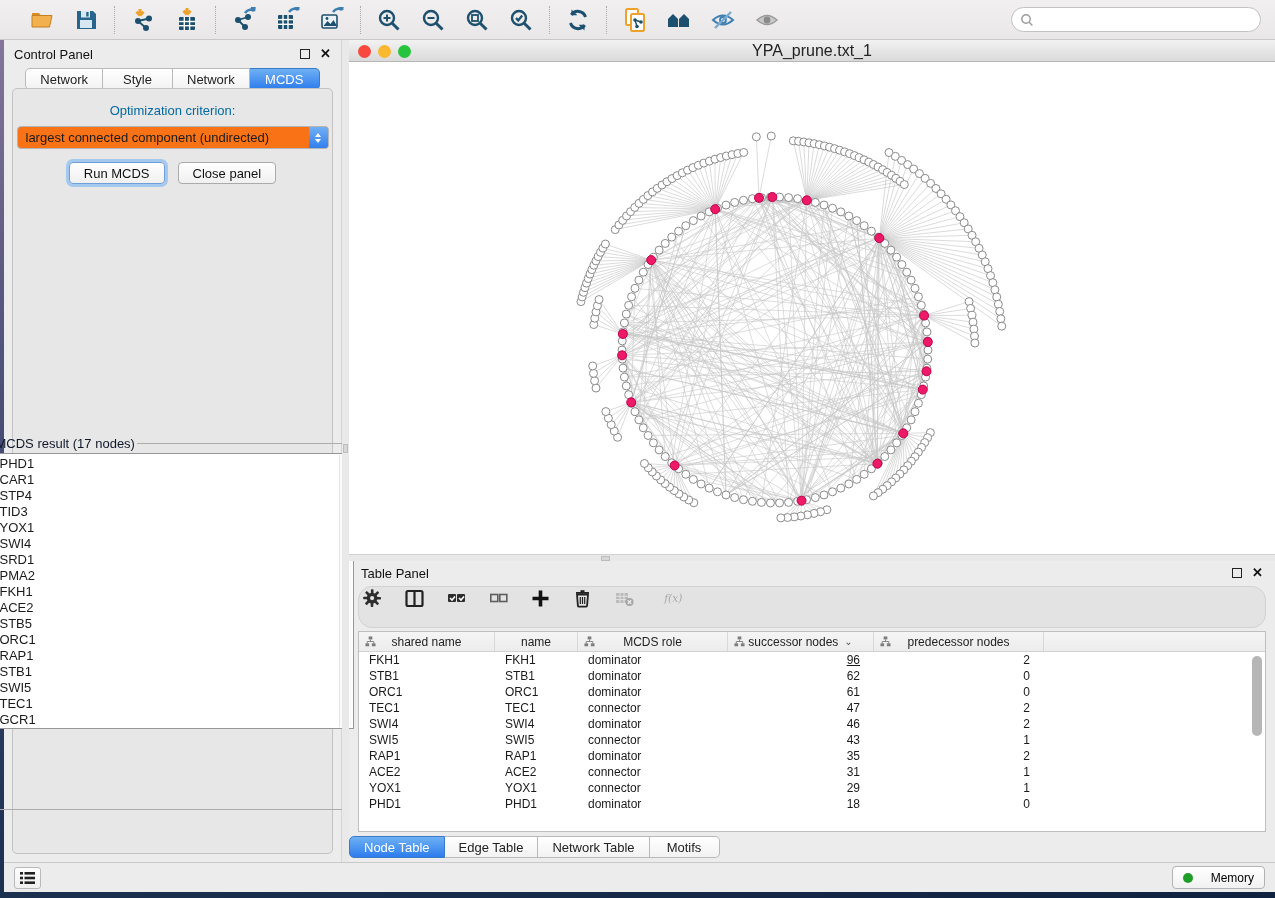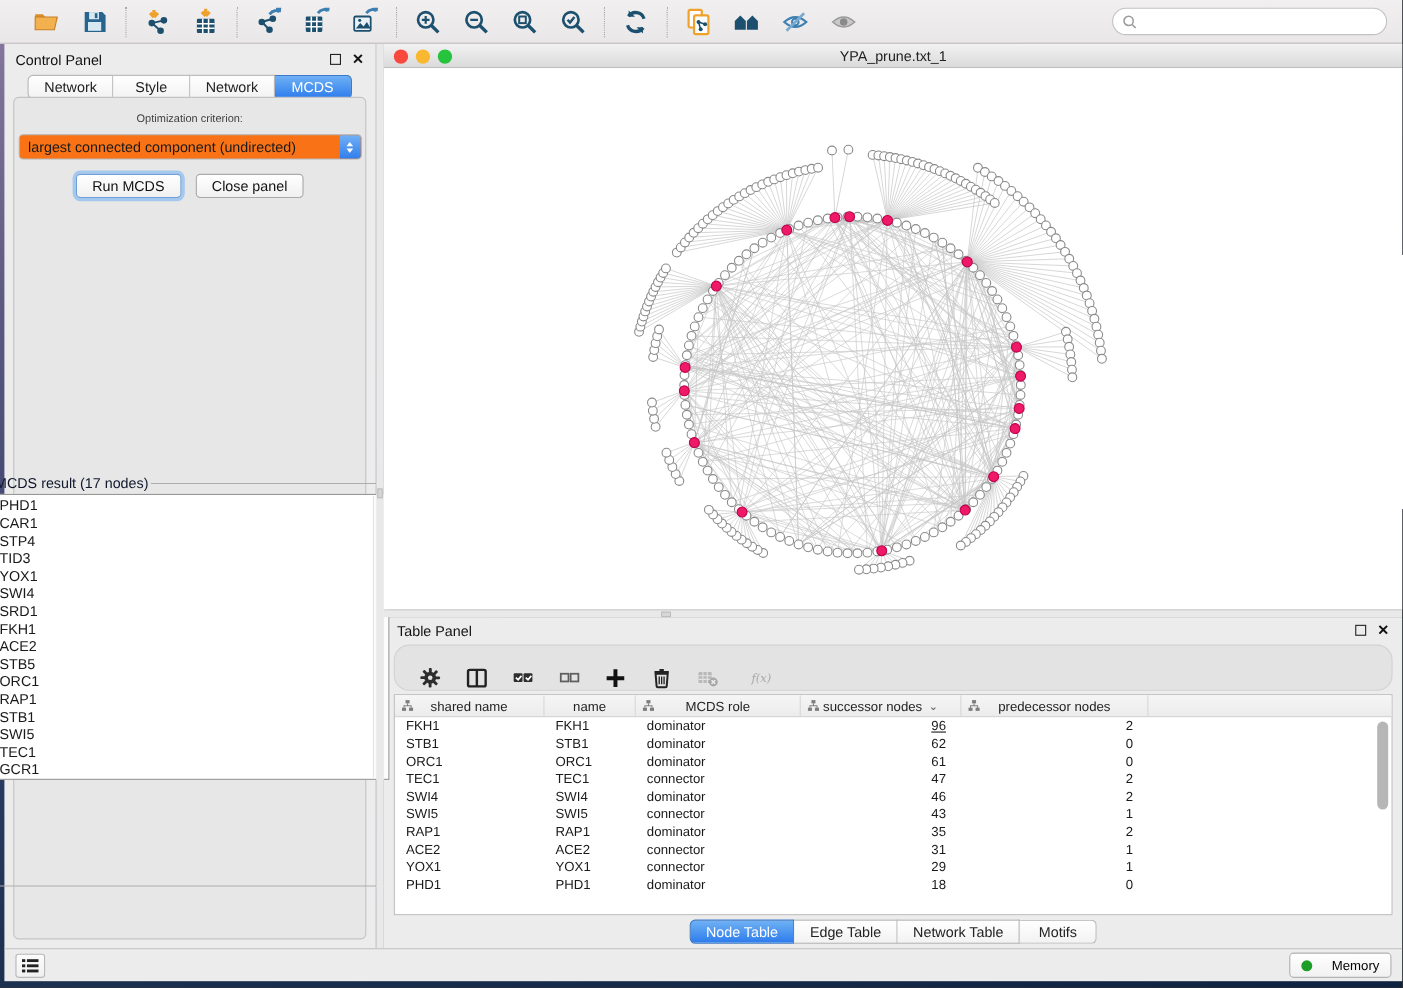--- a/index.html
+++ b/index.html
@@ -29,21 +29,21 @@
 .close-icon{font-size:13px;font-weight:bold;color:#111;cursor:pointer;line-height:10px}
 .seg-row{display:flex;justify-content:center}
 .seg{display:flex}
 .seg-btn{min-width:70px;height:22px;padding:0 14px;background:linear-gradient(#ffffff,#f2f2f2);
  border:1px solid #b9b9b9;border-left:none;font-size:13px;display:flex;align-items:center;justify-content:center;cursor:pointer;color:#222}
 .seg-btn:first-child{border-left:1px solid #b9b9b9;border-radius:5px 0 0 5px}
 .seg-btn:last-child{border-radius:0 5px 5px 0}
 .seg-btn.active{background:linear-gradient(#6fb1f4,#2d7ced);color:#fff;border-color:#3c79c6}
 .cp-box{flex:1;margin:-2px 8px 8px 8px;background:#e7e7e7;border:1px solid #c3c3c3;border-radius:5px;
  padding:14px 10px 10px 10px;display:flex;flex-direction:column;align-items:center}
-.opt-label{font-size:10px;color:#404040;margin-bottom:8px}
+.opt-label{font-size:13px;color:#0369a1;margin-bottom:8px}
 .dropdown{width:312px;height:23px;background:#f97316;border:1px solid #b5b5b5;border-radius:4px;display:flex;align-items:center;cursor:pointer;overflow:hidden}
 .dropdown .dd-value{flex:1;padding:0 8px;font-size:13px;white-space:nowrap}
 .dd-stepper{width:19px;height:23px;background:linear-gradient(#74b2f5,#2f7ded);display:flex;flex-direction:column;align-items:center;justify-content:center;gap:2px;border-radius:0 3px 3px 0}
 .dd-stepper i{width:0;height:0;border-left:3.5px solid transparent;border-right:3.5px solid transparent;display:block}
 .dd-up{border-bottom:4.5px solid #fff}.dd-down{border-top:4.5px solid #fff}
 .btn-row{display:flex;gap:13px;margin-top:13px}
 .push-btn{height:22px;padding:0 14px;font-size:13px;background:linear-gradient(#ffffff,#f0f0f0);
  border:1px solid #ababab;border-radius:4px;cursor:pointer;font-family:"Liberation Sans",sans-serif;color:#111}
 .push-btn.focused{box-shadow:0 0 0 3px #a5c8ee;border-color:#6f9fd8}
 fieldset.result{width:372px;margin-top:252px;border:1px solid #adadad;border-radius:2px;height:374px;padding:2px 4px 5px 4px;background:transparent}
@@ -56,43 +56,43 @@
 .v-split .grip{position:absolute;left:1px;top:404px;width:5px;height:9px;background:#d7d7d7;border:1px solid #bdbdbd}
 .h-split{height:7px;background:#e9e9e9;border-top:1px solid #d2d2d2;position:relative;cursor:row-resize}
 .h-split .grip{position:absolute;left:252px;top:1px;width:9px;height:5px;background:#d7d7d7;border:1px solid #bdbdbd}
 
 .right-col{flex:1;display:flex;flex-direction:column;min-width:0}
 .net-window{height:514px;display:flex;flex-direction:column;background:#fff}
 .net-title{height:22px;background:linear-gradient(#f2f2f2,#dadada);border-bottom:1px solid #b7b7b7;
  position:relative;display:flex;align-items:center;justify-content:center}
 .traffic{position:absolute;left:9px;top:4.5px;display:flex;gap:7px}
 .traffic span{width:13px;height:13px;border-radius:50%;display:inline-block;cursor:pointer}
-.net-name{font-size:13px;color:#222}
+.net-name{font-size:16px;color:#222}
 .net-canvas{flex:1;background:#fff;position:relative;overflow:hidden}
 .net-canvas svg{position:absolute;left:0;top:0}
 
 .table-panel{flex:1;background:#ececec;display:flex;flex-direction:column;min-height:0}
 .tp-header{height:24px;display:flex;align-items:center;padding:0 12px}
 .tp-toolbar{margin:1px 9px 3px 9px;height:42px;background:#e3e3e3;border:1px solid #d2d2d2;border-radius:14px;
- display:flex;align-items:flex-end;gap:20px;padding:0 21px}
+ display:flex;align-items:flex-start;gap:20px;padding:0 2px}
 .tp-tool{width:22px;height:22px;display:flex;align-items:center;justify-content:center;cursor:pointer}
 .tp-tool svg{width:21px;height:21px}
 .tp-table{margin:0 9px;background:#fff;border:1px solid #bfbfbf;flex:1;position:relative;overflow:hidden;min-height:0}
 .thead{display:flex;height:20px;background:linear-gradient(#f5f5f5,#ececec);border-bottom:1px solid #d2d2d2;font-size:12px;color:#222}
 .th{position:relative;display:flex;align-items:center;justify-content:center;border-right:1px solid #d8d8d8;cursor:pointer}
 .th .tree-ic{position:absolute;left:6px;top:4px}
 .th .sort{margin-left:6px;font-size:10px;color:#555}
 .tbody{font-size:12px}
 .tr{display:flex;height:16px;align-items:center;cursor:pointer}
 .td{white-space:nowrap;overflow:hidden}
 .td.left{padding-left:10px;text-align:left}
 .td.right{padding-right:14px;text-align:right}
 .tscroll{position:absolute;top:22px;right:2px;bottom:3px;width:11px}
 .tscroll .thumb{position:absolute;top:2px;left:0;width:10px;height:80px;background:#b6b6b6;border-radius:5px}
-.tp-tabs{height:30px;display:flex;align-items:center;justify-content:center}
+.tp-tabs{height:30px;display:flex;align-items:center;justify-content:flex-start}
 
 .statusbar{position:absolute;left:4px;right:0;bottom:6px;height:30px;background:#ececec;border-top:1px solid #c9c9c9;
  display:flex;align-items:center;padding:0 10px}
 .list-btn{width:27px;height:22px;background:linear-gradient(#fdfdfd,#f0f0f0);border:1px solid #b9b9b9;border-radius:3px;
  display:flex;align-items:center;justify-content:center;cursor:pointer}
 .memory-btn{margin-left:auto;height:23px;background:linear-gradient(#ffffff,#f1f1f1);border:1px solid #b3b3b3;border-radius:4px;
  display:flex;align-items:center;gap:18px;padding:0 10px;font-size:12px;cursor:pointer}
 .mem-dot{width:10px;height:10px;border-radius:50%;background:#1e9e29;display:inline-block}
 </style>
 </head>
@@ -311,20 +311,21 @@
           <legend>MCDS result (17 nodes)</legend>
           <div class="result-list" id="result-list">
             <div class="result-scroll"></div>
           <div>PHD1</div>
               <div>CAR1</div>
               <div>STP4</div>
               <div>TID3</div>
               <div>YOX1</div>
               <div>SWI4</div>
               <div>SRD1</div>
+              <div>PMA2</div>
               <div>FKH1</div>
               <div>ACE2</div>
               <div>STB5</div>
               <div>ORC1</div>
               <div>RAP1</div>
               <div>STB1</div>
               <div>SWI5</div>
               <div>TEC1</div>
               <div>GCR1</div>
             </div>

